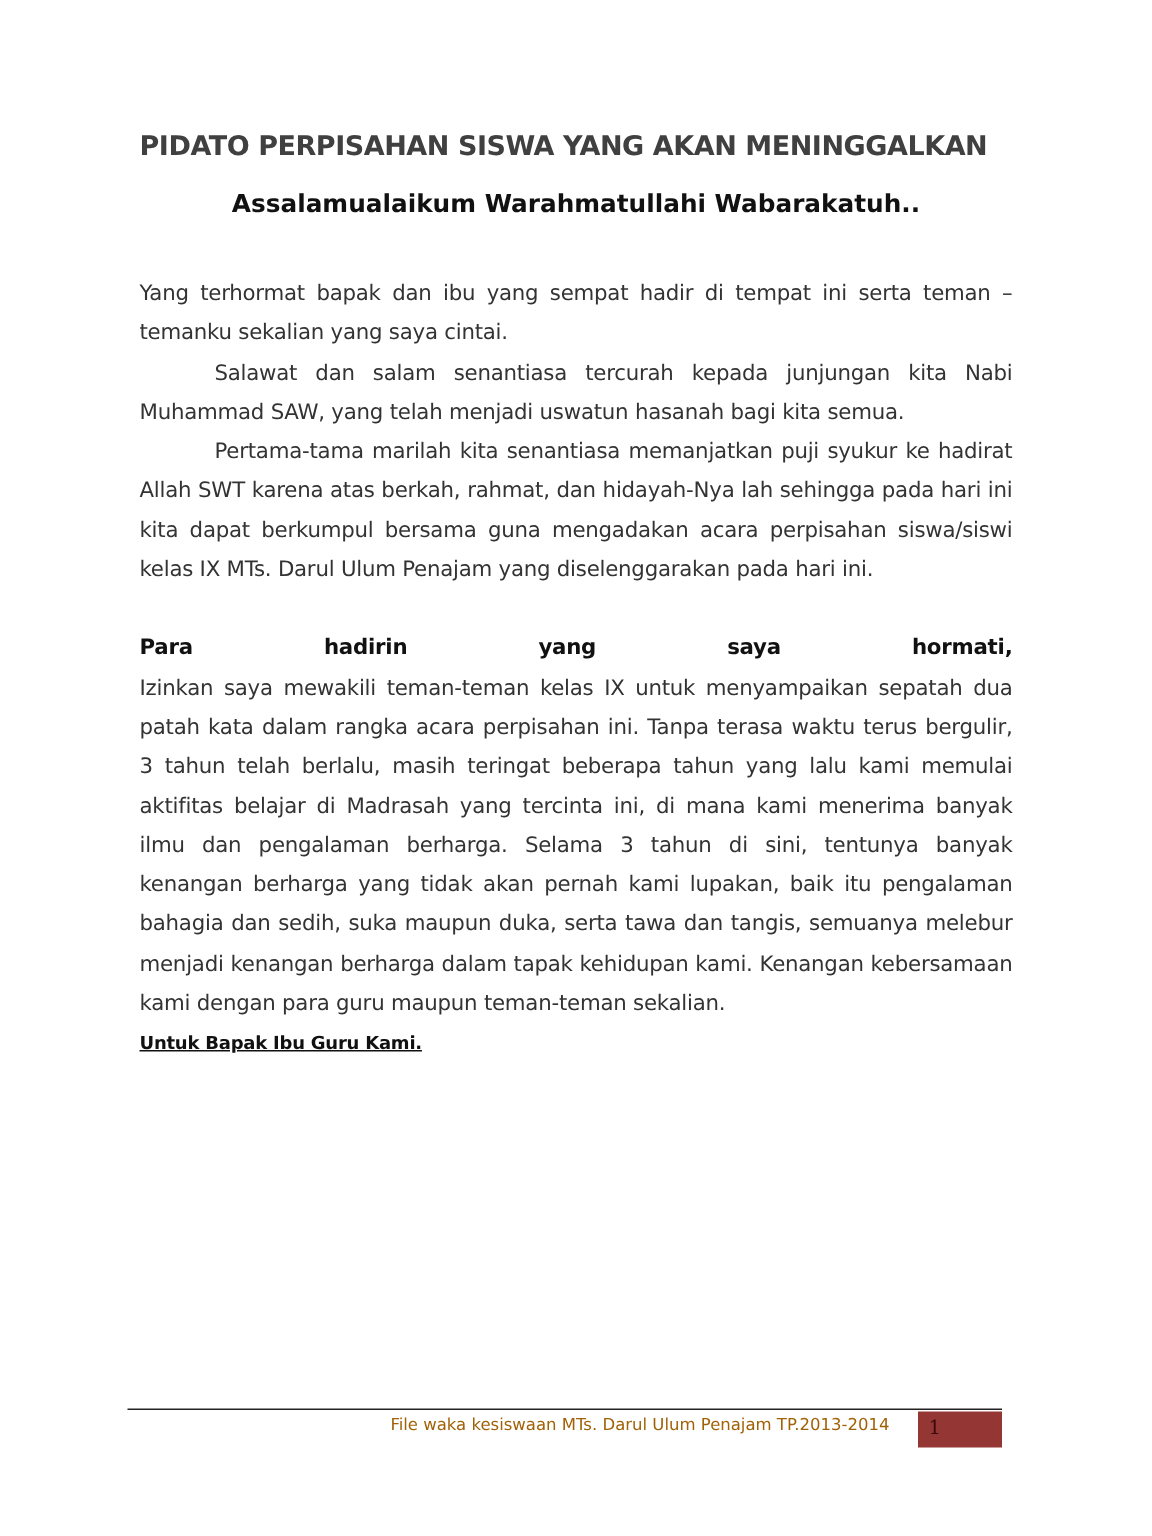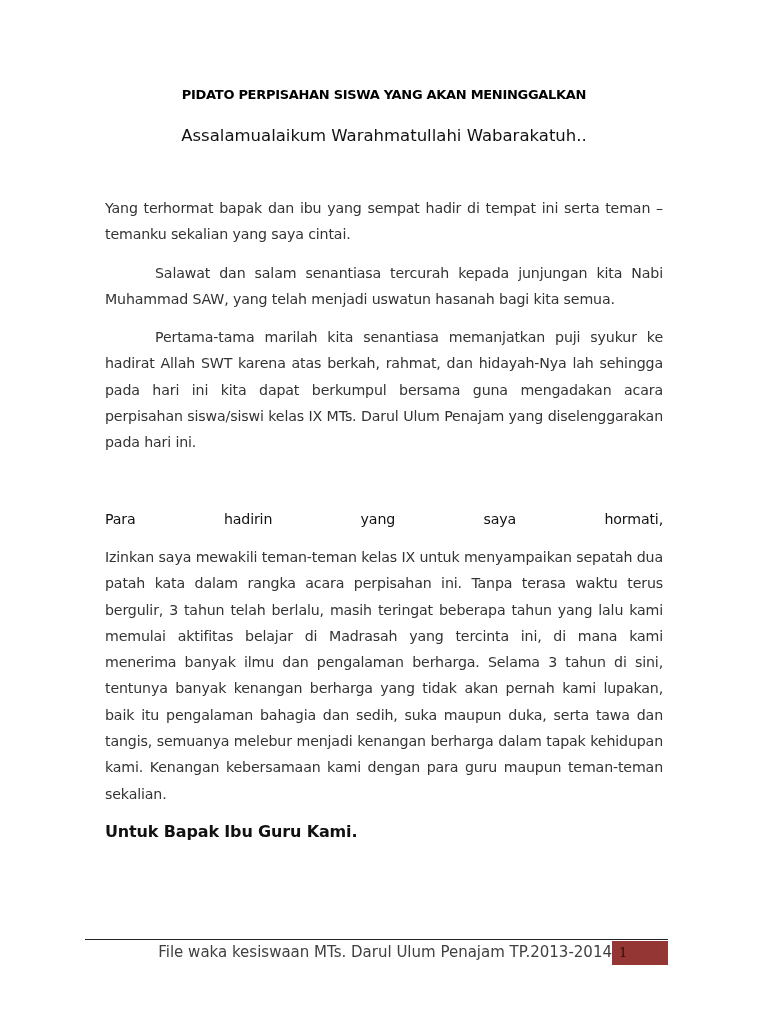--- a/index.html
+++ b/index.html
@@ -3,46 +3,46 @@
 <meta charset="utf-8">
 <style>
   html, body { margin: 0; padding: 0; background: #ffffff; }
   body { width: 768px; height: 1024px; position: relative; overflow: hidden; }
   .page {
     position: absolute; left: 0; top: 0; width: 768px; height: 1024px; background: #fff;
     font-family: "DejaVu Sans", sans-serif; color: #2a2a2a;
   }
   .title {
     position: absolute; left: 93px; width: 582px; top: 87px;
-    text-align: center; font-weight: bold; font-size: 13px; color: #000000;
+    text-align: left; font-weight: bold; font-size: 18px; color: #404040;
     letter-spacing: -0.3px;
   }
   .greeting {
     position: absolute; left: 93px; width: 582px; top: 126px;
-    text-align: center; font-weight: normal; font-size: 16.5px; color: #111;
+    text-align: center; font-weight: bold; font-size: 16.5px; color: #111;
   }
   .body {
     position: absolute; left: 93px; width: 582px; top: 183px;
     font-size: 14.2px; line-height: 26.3px; text-align: justify; color: #333;
     letter-spacing: -0.15px;
   }
-  .body p { margin: 12px; }
+  .body p { margin: 0; }
   .indent { text-indent: 50px; }
   .gap { height: 26px; }
-  .bold { font-weight: normal; color: #111; }
+  .bold { font-weight: bold; color: #111; }
   .justline { text-align-last: justify; }
-  .heading2 { font-weight: bold; color: #111; font-size: 16px; }
+  .heading2 { font-weight: bold; color: #111; font-size: 12px; text-decoration: underline; }
   .gap-sm { height: 10px; }
   .footer-rule {
     position: absolute; left: 85px; width: 583px; top: 939px; height: 0;
     border-top: 1.5px solid #222;
   }
   .footer-text {
-    position: absolute; left: 94px; width: 518px; top: 943px;
-    text-align: right; font-size: 15px; color: #404040;
+    position: absolute; left: 75px; width: 518px; top: 943px;
+    text-align: right; font-size: 11px; color: #a16207;
   }
   .page-num {
     position: absolute; left: 612px; top: 941px; width: 56px; height: 24px;
     background: #943634; color: #3a0a0a; font-size: 13px; font-family: "DejaVu Serif", serif;
     padding-left: 7px; box-sizing: border-box; line-height: 24px;
   }
 </style>
 </head>
 <body>
 

